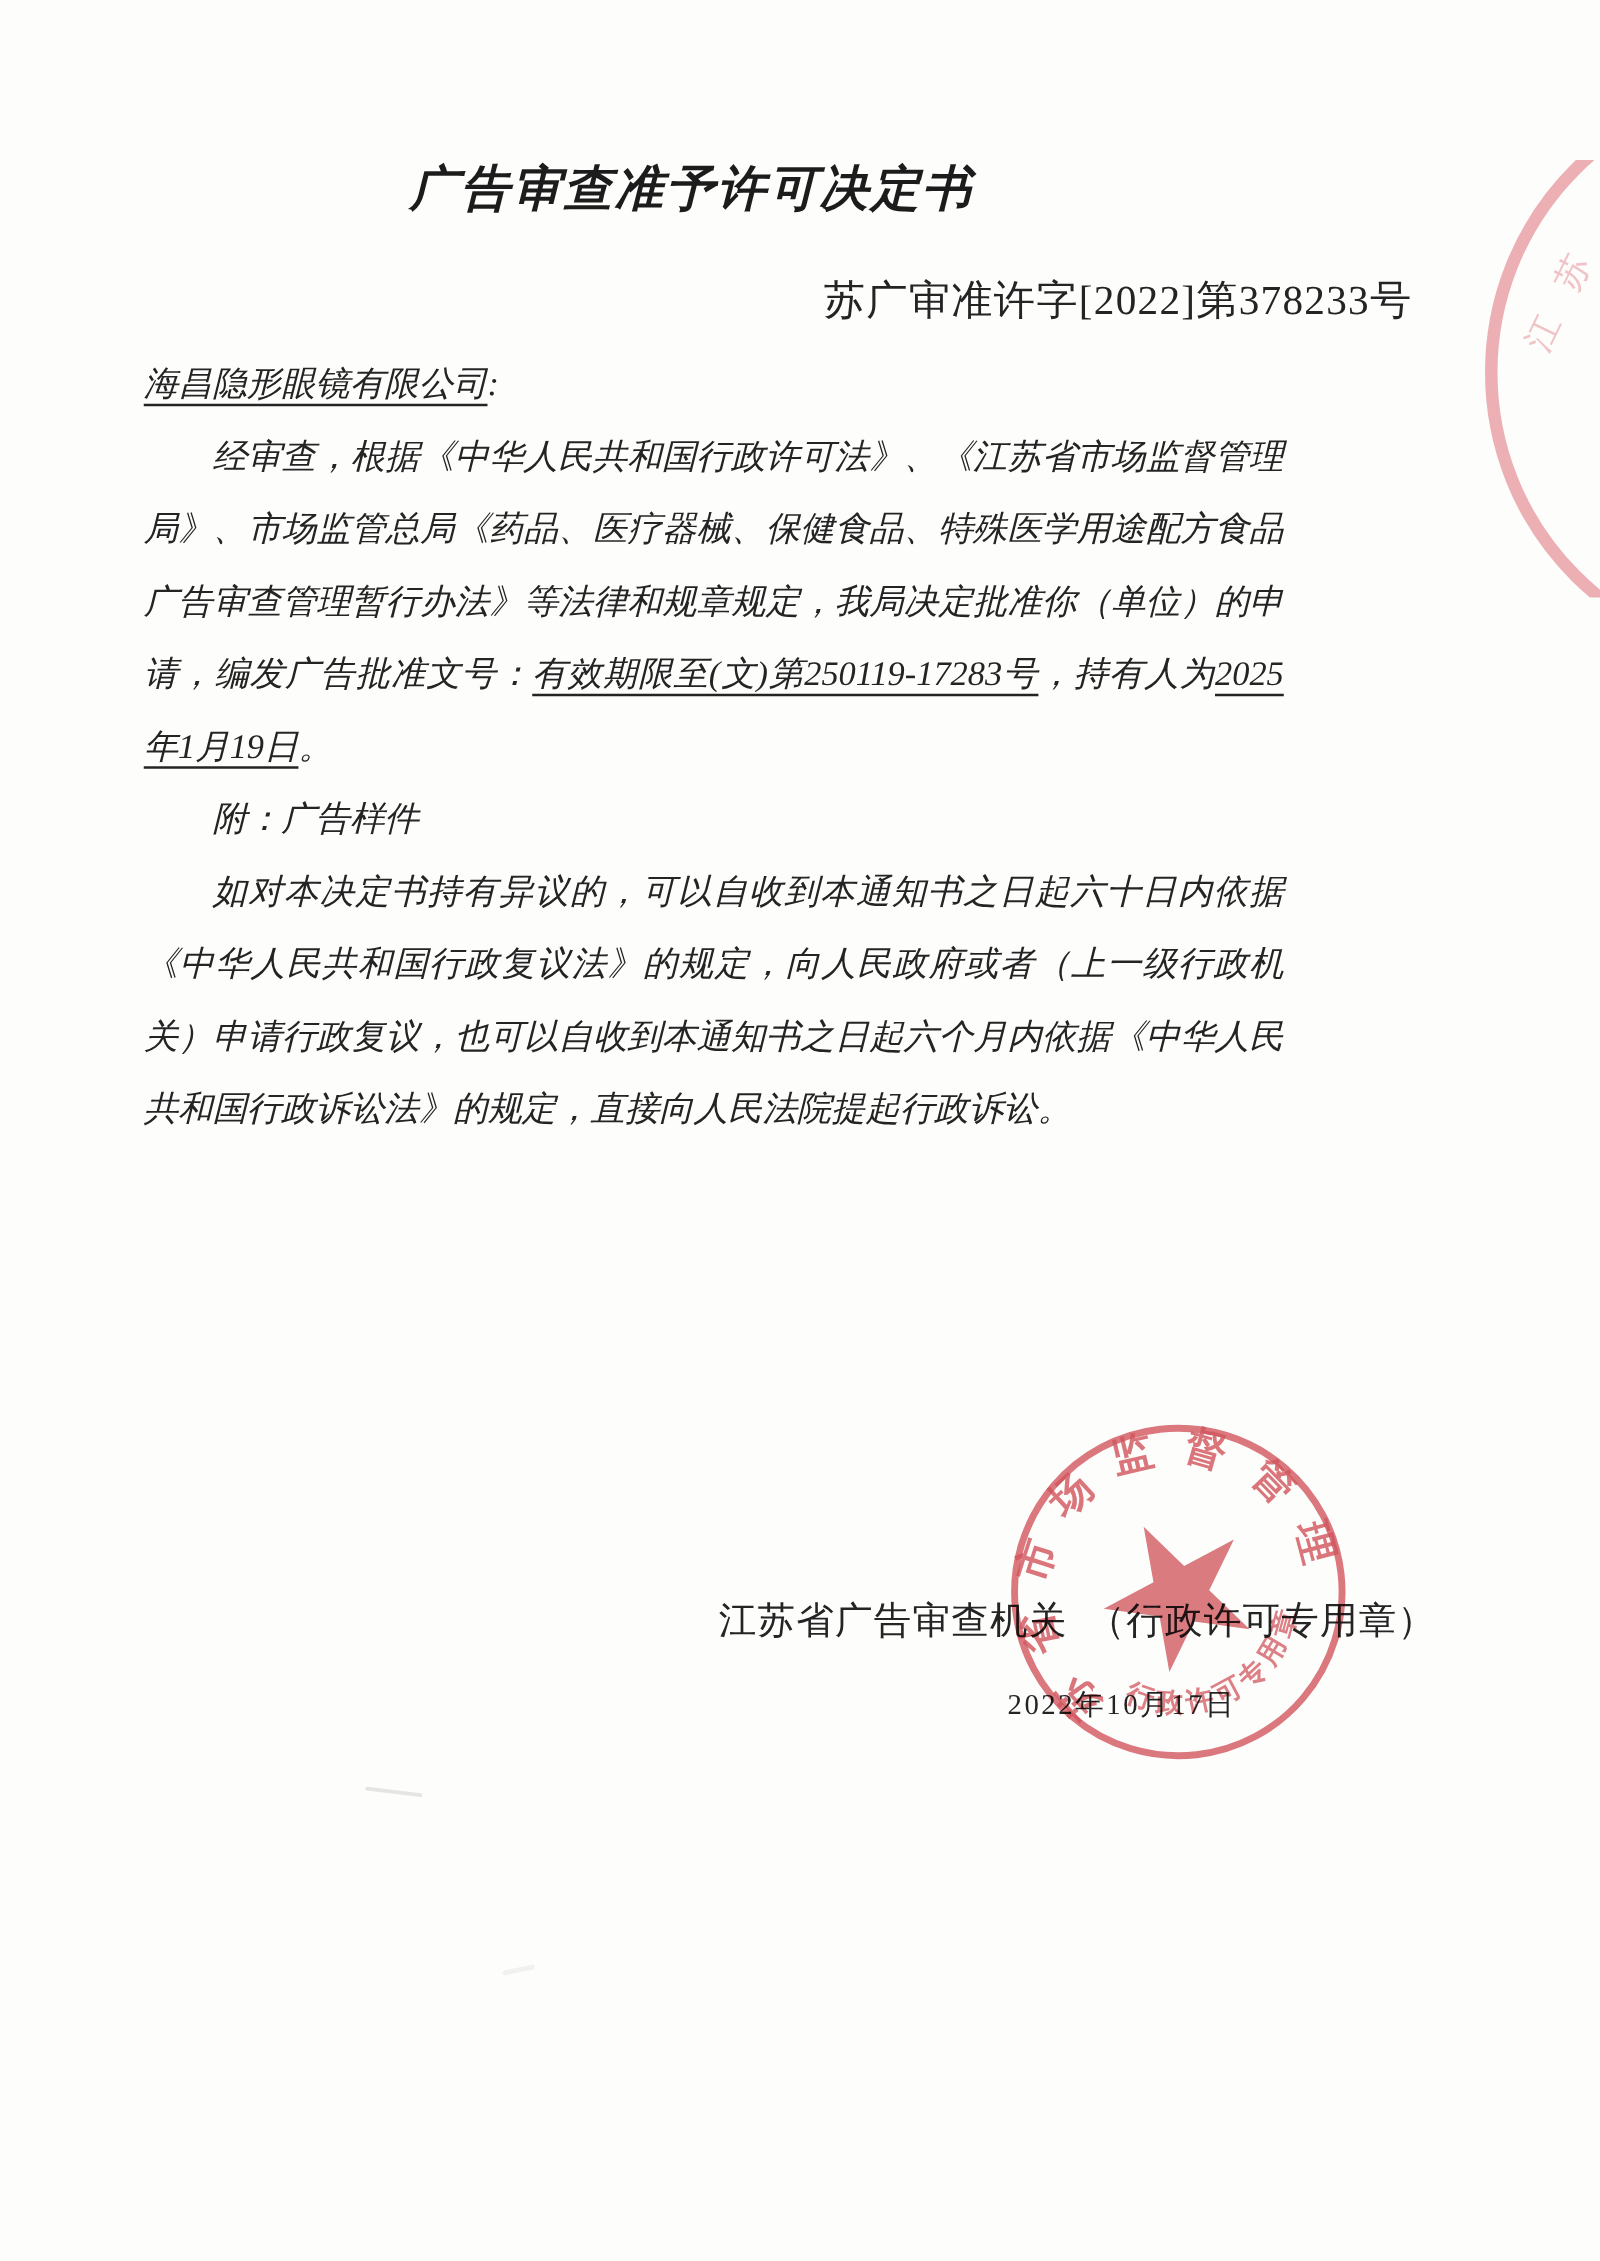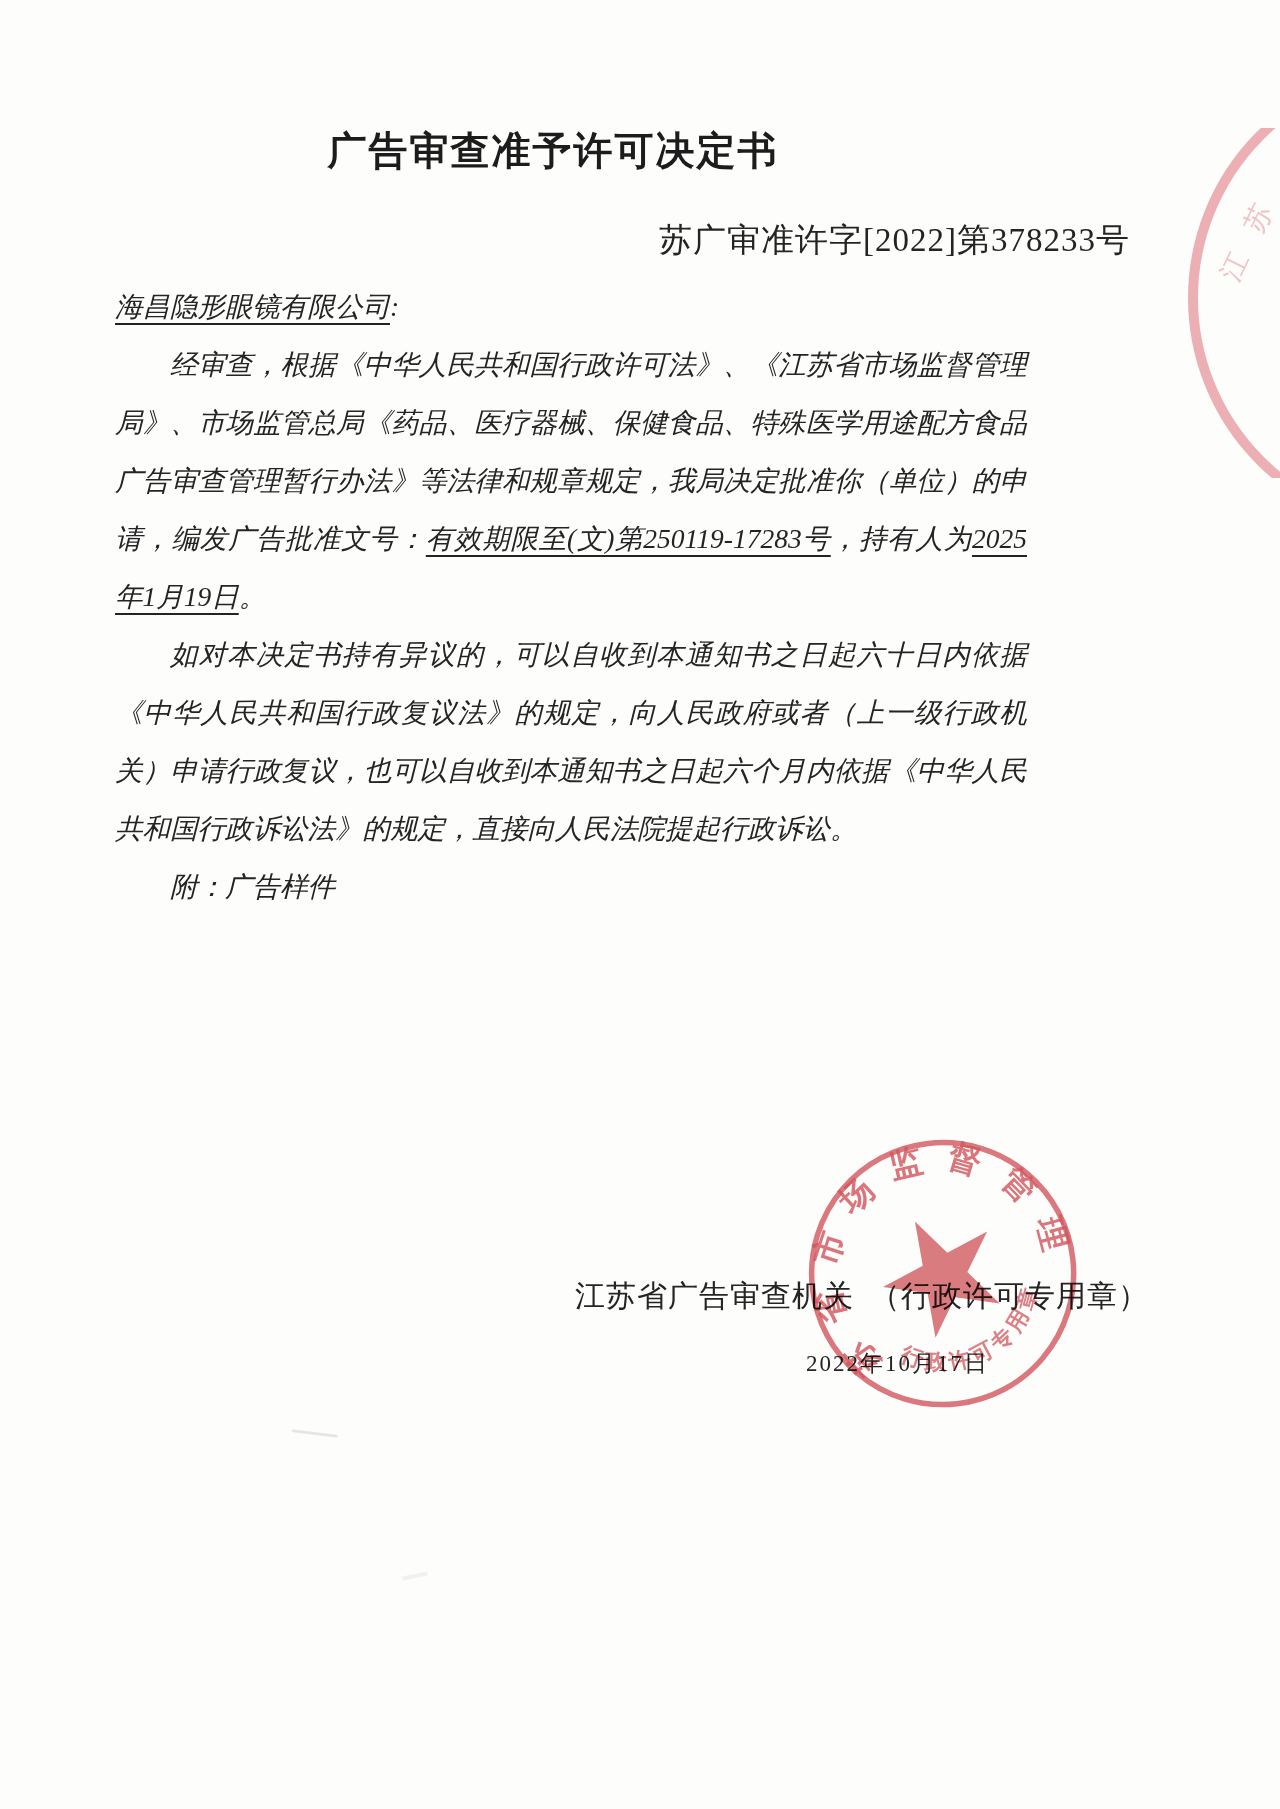--- a/index.html
+++ b/index.html
@@ -2,21 +2,21 @@
 <html><head>
 <meta charset="utf-8">
 <style>
   html,body{margin:0;padding:0;background:#ffffff;}
   .page{
     position:relative;width:1280px;height:1809px;background:#fdfdfc;overflow:hidden;
     font-family:"Liberation Serif","DejaVu Serif",serif;color:#242424;
   }
   .title{
     position:absolute;top:124px;left:168px;width:770px;text-align:center;
-    font-size:39px;font-weight:700;letter-spacing:2px;color:#1c1c1c;
+    font-size:39px;font-weight:700;letter-spacing:2px;color:#1c1c1c;font-style:italic;
   }
   .doc-number{
     position:absolute;top:218px;left:0;width:1130px;text-align:right;
     font-size:33px;letter-spacing:1px;
   }
   .content{
     position:absolute;left:115px;top:278px;width:912px;
     font-size:27.5px;line-height:58px;text-align:justify;text-justify:inter-ideograph;font-style:italic;
   }
   .content p{margin:0;text-indent:2em;}
@@ -52,23 +52,23 @@
   <div class="title">广告审查准予许可决定书</div>
 
   <div class="doc-number">苏广审准许字[2022]第378233号</div>
 
   <div class="content">
     <div class="addressee"><span class="u">海昌隐形眼镜有限公司</span><span>:</span></div>
 
 
     <p><span>经审查，根据《中华人民共和国行政许可法》、《江苏省市场监督管理局》、市场监管总局《药品、医疗器械、保健食品、特殊医学用途配方食品广告审查管理暂行办法》等法律和规章规定，我局决定批准你（单位）的申请，编发广告批准文号：</span><span class="u">有效期限至(文)第250119-17283号</span><span>，持有人为</span><span class="u">2025年1月19日</span><span>。</span></p>
 
+    <p>附：广告样件</p>
+
     <p>如对本决定书持有异议的，可以自收到本通知书之日起六十日内依据《中华人民共和国行政复议法》的规定，向人民政府或者（上一级行政机关）申请行政复议，也可以自收到本通知书之日起六个月内依据《中华人民共和国行政诉讼法》的规定，直接向人民法院提起行政诉讼。</p>
-
-    <p>附：广告样件</p>
   </div>
 
   <div class="signature"><span>江苏省广告审查机关</span><span class="sig-note">（行政许可专用章）</span></div>
 
   <div class="date">2022年10月17日</div>
 
   <svg class="stamp" viewBox="0 0 292 292" xmlns="http://www.w3.org/2000/svg">
     <circle cx="145" cy="145" r="131" fill="none" stroke="#cf4a52" stroke-width="5.5" stroke-opacity="0.8"></circle>
     <polygon points="145,86 158.9,128.8 204,128.8 167.5,155.3 181.4,198.2 145,171.7 108.6,198.2 122.5,155.3 86,128.8 131.1,128.8" fill="#cf4a52" fill-opacity="0.78"></polygon>
     <defs>

